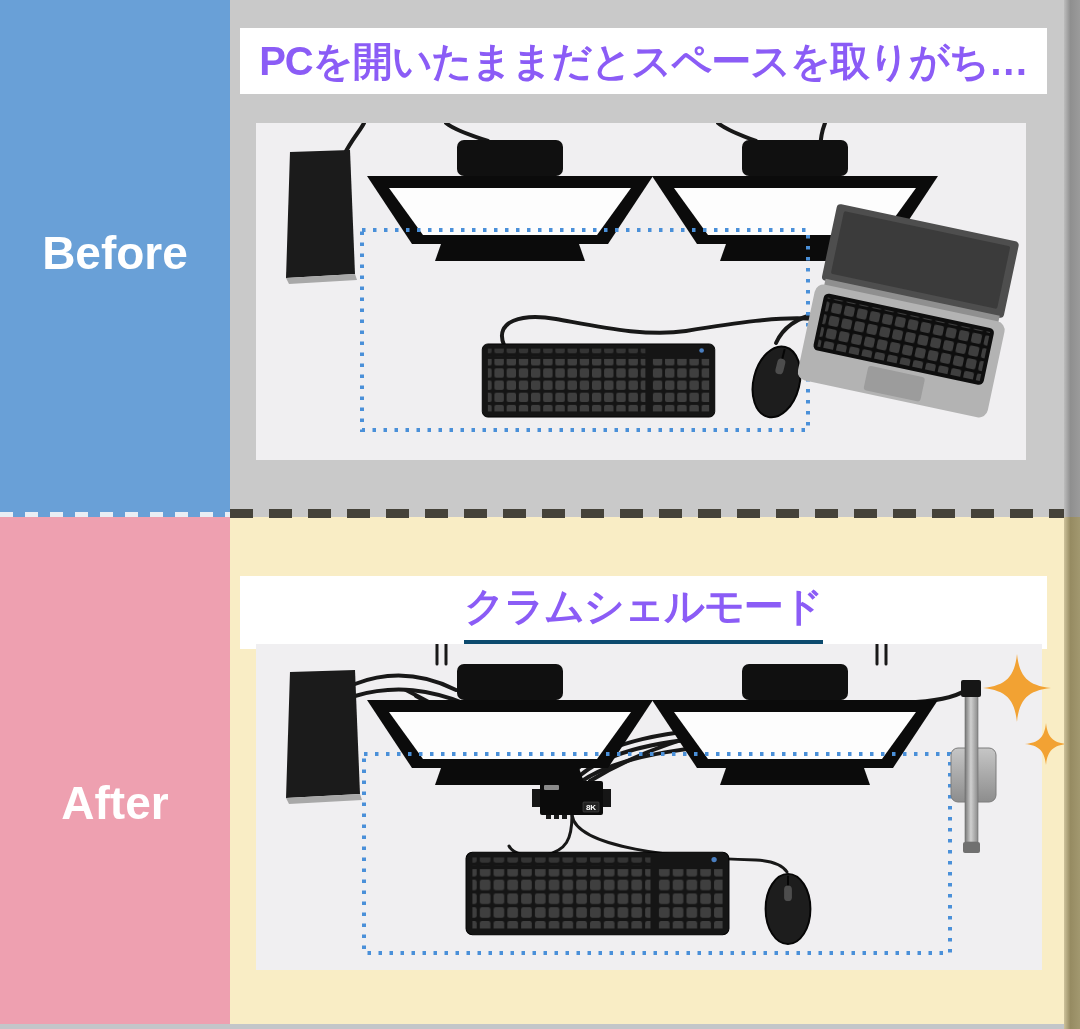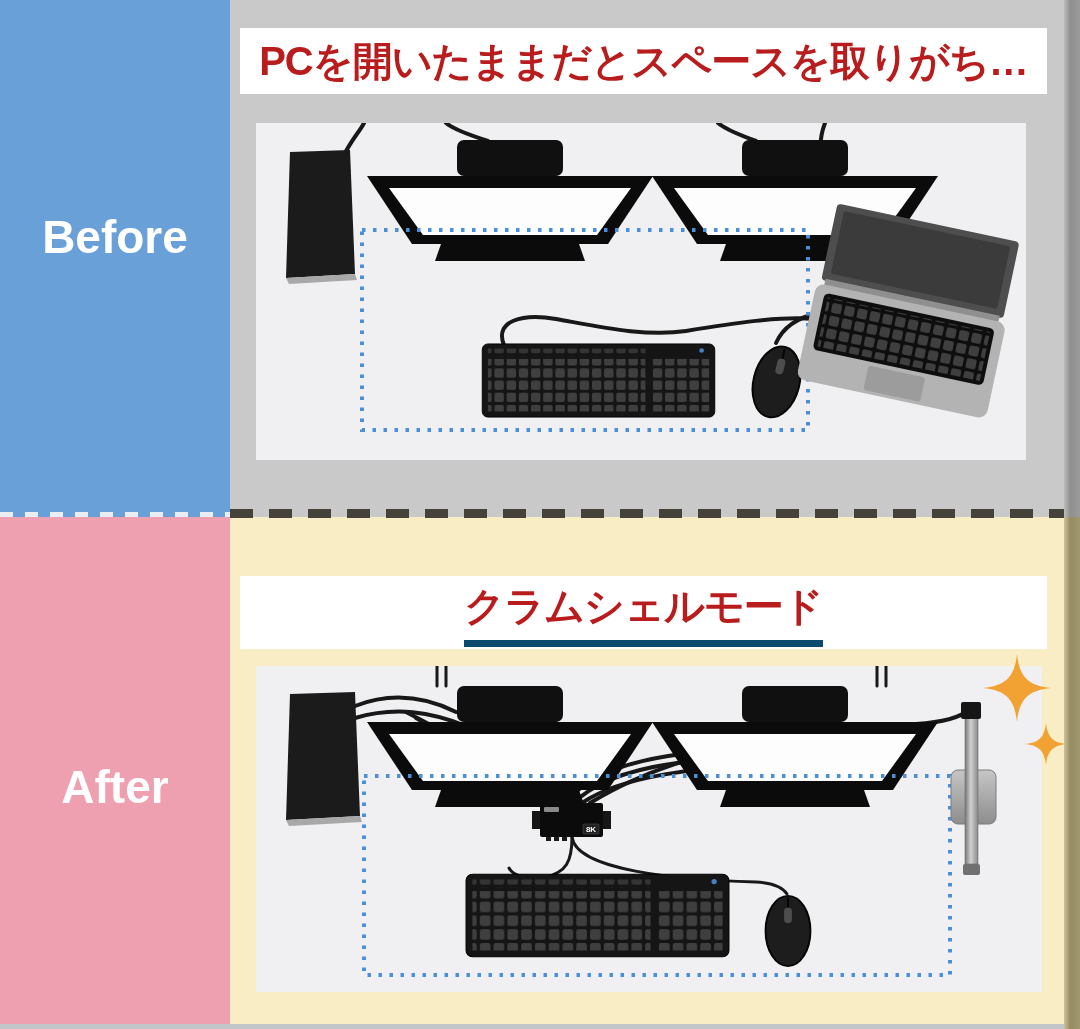--- a/index.html
+++ b/index.html
@@ -6,34 +6,34 @@
   #canvas{
     position:relative;width:1080px;height:1029px;overflow:hidden;
     font-family:"Liberation Sans","DejaVu Sans",sans-serif;
   }
   .abs{position:absolute;}
   
   .top-bg{left:0;top:0;width:1080px;height:517px;background:#c9c9c9;}
   .bottom-bg{left:0;top:517px;width:1080px;height:512px;background:#f9edc5;}
   .before-sidebar{left:0;top:0;width:230px;height:517px;background:#69a0d7;}
   .after-sidebar{left:0;top:517px;width:230px;height:512px;background:#eea0b0;}
-  .sidebar-label{width:230px;text-align:center;color:#ffffff;font-weight:700;font-size:46px;letter-spacing:0;}
+  .sidebar-label{width:230px;text-align:center;color:#ffffff;font-weight:700;font-size:46px;letter-spacing:0;margin-top:16px;}
   .before-label{top:210px;left:0;}
   .after-label{top:760px;left:0;}
   
-  .banner{left:240px;width:807px;background:#ffffff;color:#b91c1c;font-weight:700;
+  .banner{left:240px;width:807px;background:#ffffff;color:#8b5cf6;font-weight:700;
           display:flex;align-items:center;justify-content:center;white-space:nowrap;
           font-size:40px;letter-spacing:-1px;}
   .banner-top{top:28px;height:66px;}
   .banner-bottom{top:576px;height:73px;}
   .underlined{border-bottom:7px solid #0c4a6e;padding-bottom:6px;}
   
   .panel{background:#f0eff1;}
   .panel-before{left:256px;top:123px;width:770px;height:337px;}
-  .panel-after{left:256px;top:666px;width:786px;height:326px;text-align:right;}
+  .panel-after{left:256px;top:644px;width:786px;height:326px;text-align:right;}
   .panel svg{display:block;}
   
   .divider-left{left:0;top:512px;width:230px;height:5px;
     background:repeating-linear-gradient(90deg,#e9eef5 0 13px,rgba(0,0,0,0) 13px 25px);}
   .divider-right{left:230px;top:509px;width:834px;height:9px;
     background:repeating-linear-gradient(90deg,#454239 0 23px,rgba(0,0,0,0) 23px 39px);}
   
   .right-strip-top{left:1064px;top:0;width:16px;height:517px;
     background:linear-gradient(90deg,#bdbdbd 0,#8f8f8f 40%,#9b9b9b);}
   .right-strip-bottom{left:1064px;top:517px;width:16px;height:512px;

